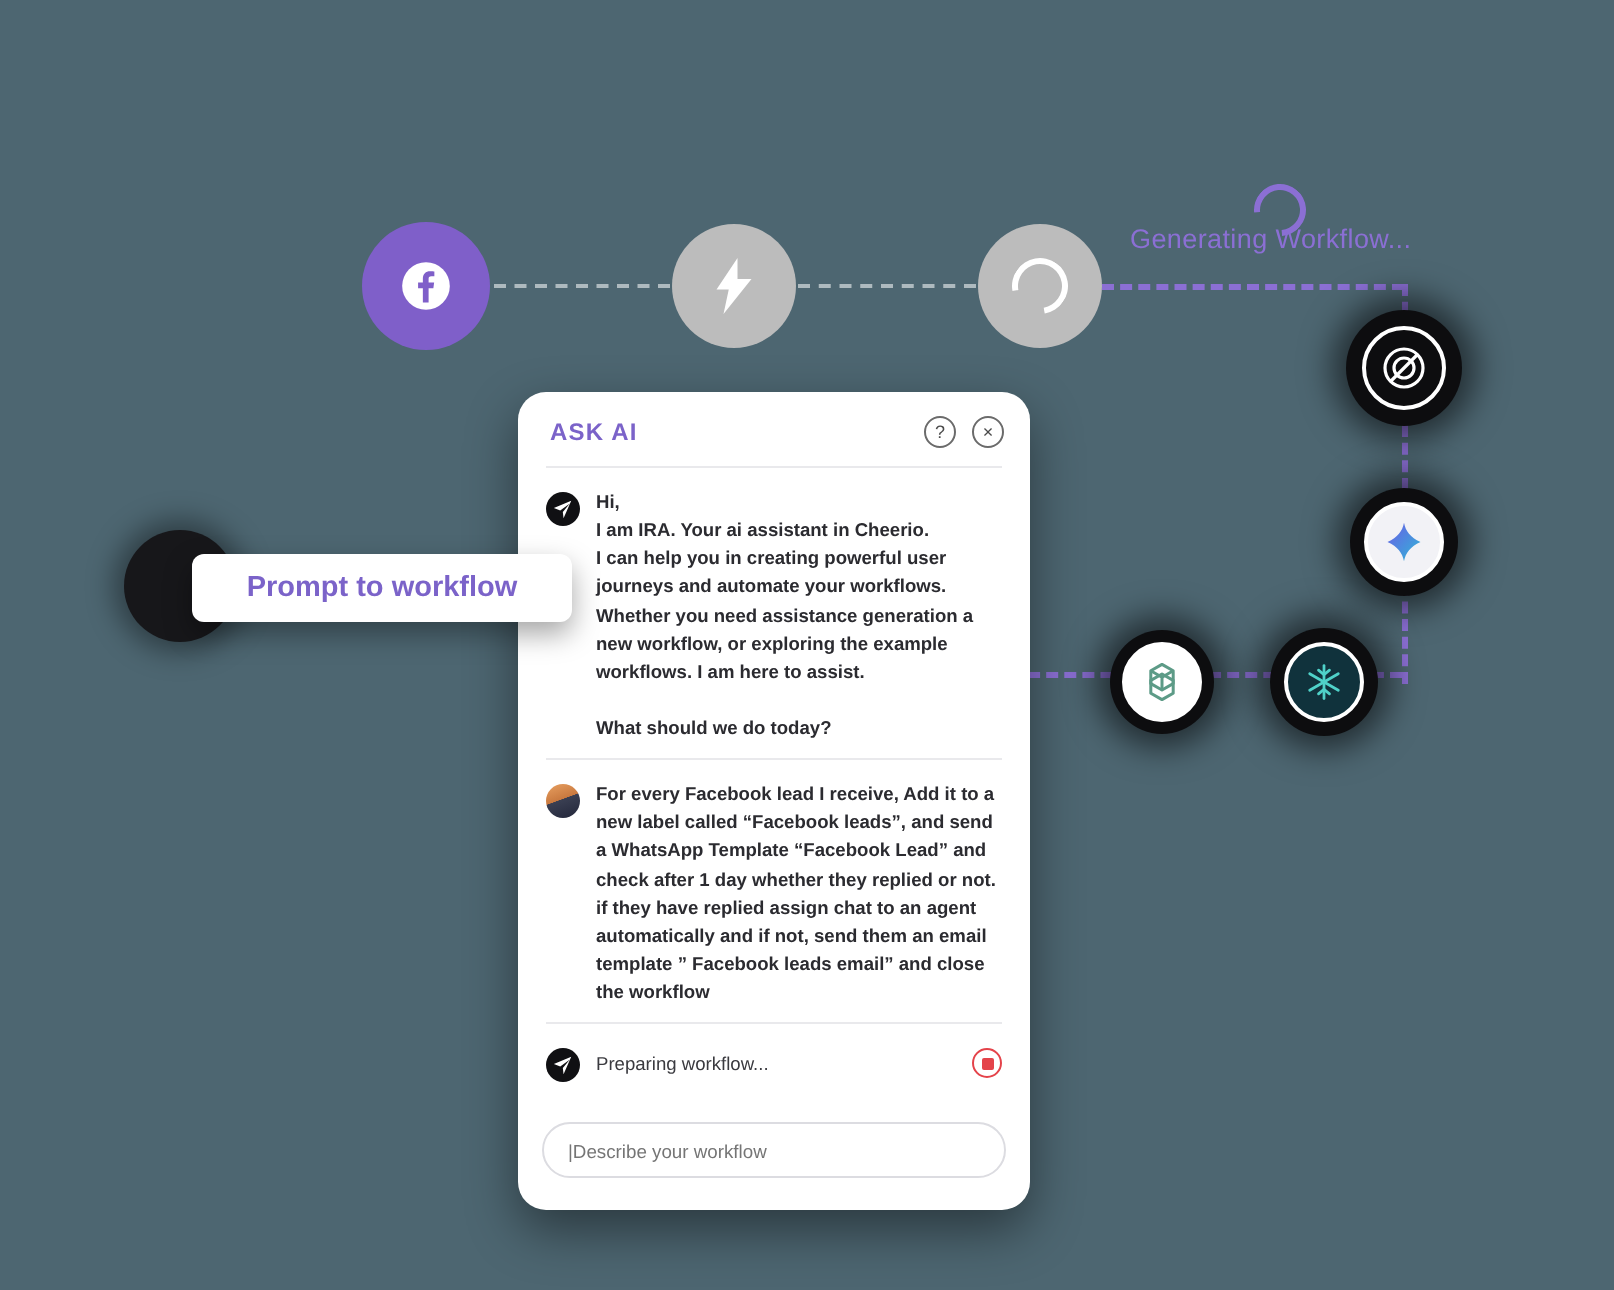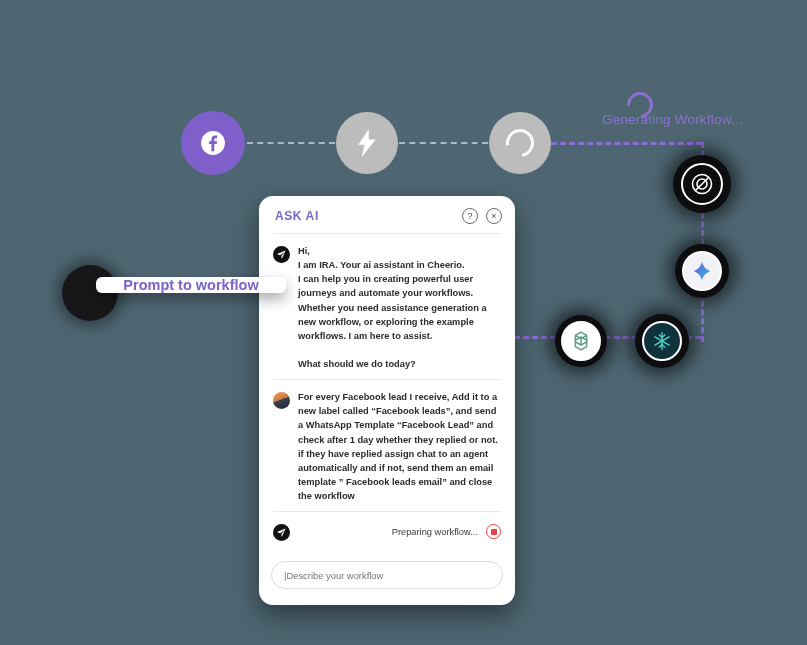--- a/index.html
+++ b/index.html
@@ -90,21 +90,21 @@
     position: absolute;
     width: 20px; height: 20px;
     border: 3px solid;
     border-color: #8b6fd4 #8b6fd4 transparent #8b6fd4;
     transform: rotate(40deg);
     left: 627px; top: 92px;
   }
 
   .gen-label {
     position: absolute;
-    left: 602px; top: 112px;
+    left: 565px; top: 112px;
     color: #8b6fd4;
     font-size: 13.5px;
     letter-spacing: .2px;
     white-space: nowrap;
   }
 
   .purple-dot {
     position: absolute;
     width: 12px; height: 12px;
     border-radius: 50%;
@@ -118,21 +118,21 @@
     width: 56px; height: 56px;
     border-radius: 50%;
     background: #17171a;
     left: 62px; top: 265px;
     box-shadow: 0 0 14px 5px rgba(0,0,0,0.4);
   }
   .pill {
     position: absolute;
     left: 96px; top: 277px;
     width: 190px;
-    height: 16px;
+    height: 34px;
     background: #ffffff;
     border-radius: 6px;
     display: flex;
     align-items: center;
     justify-content: center;
     color: #7b63c9;
     font-size: 14.5px;
     font-weight: bold;
     box-shadow: 0 6px 14px rgba(0,0,0,0.35);
     z-index: 6;
@@ -205,21 +205,20 @@
   .status-row {
     display: flex;
     align-items: center;
     padding: 10px 14px 12px 14px;
     gap: 8px;
   }
   .status-text {
     font-size: 9.3px;
     color: #3a3a3f;
     flex: 1;
-    text-align: right;
   }
   .rec-btn {
     width: 13px; height: 13px;
     border-radius: 50%;
     border: 1.6px solid #e4434a;
     display: flex;
     align-items: center;
     justify-content: center;
   }
   .rec-btn i {

